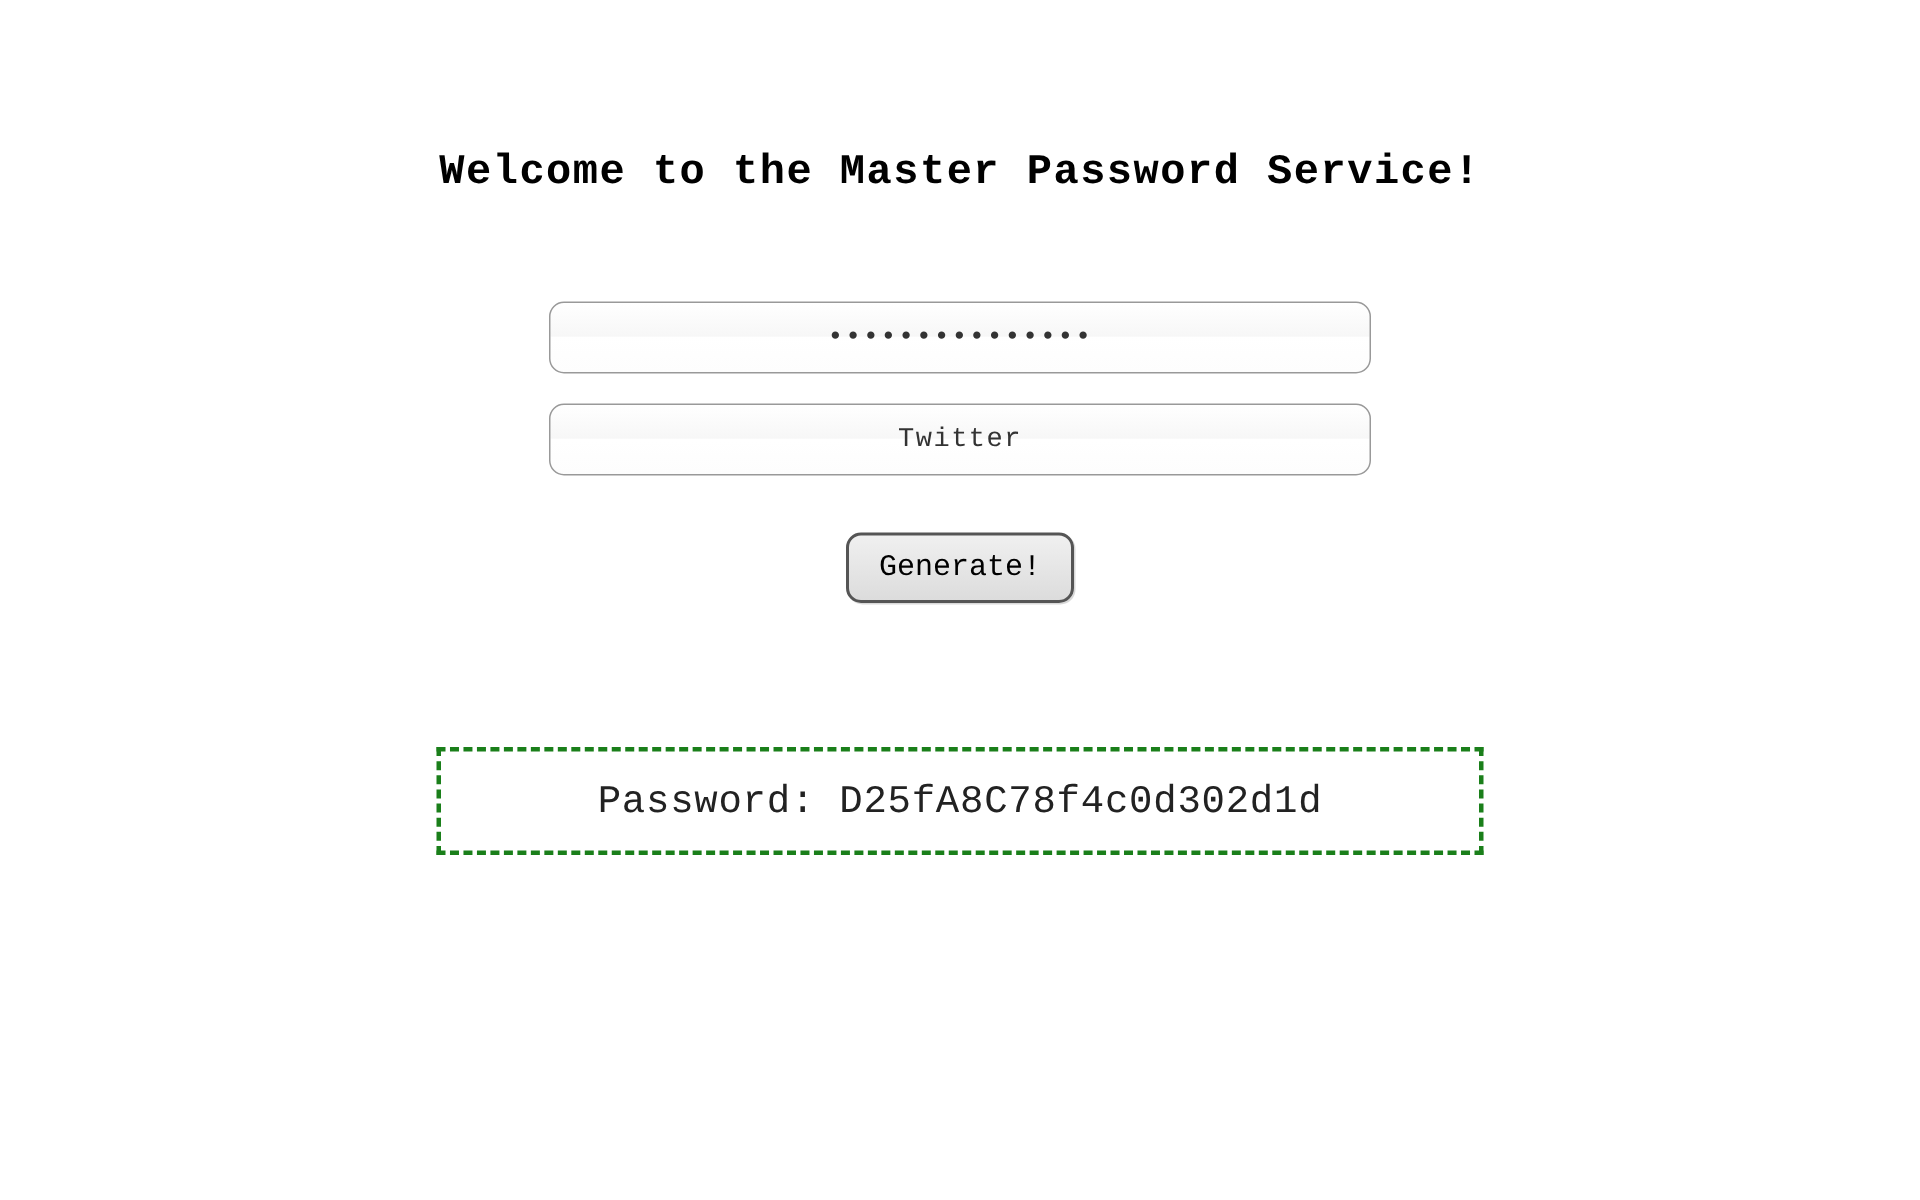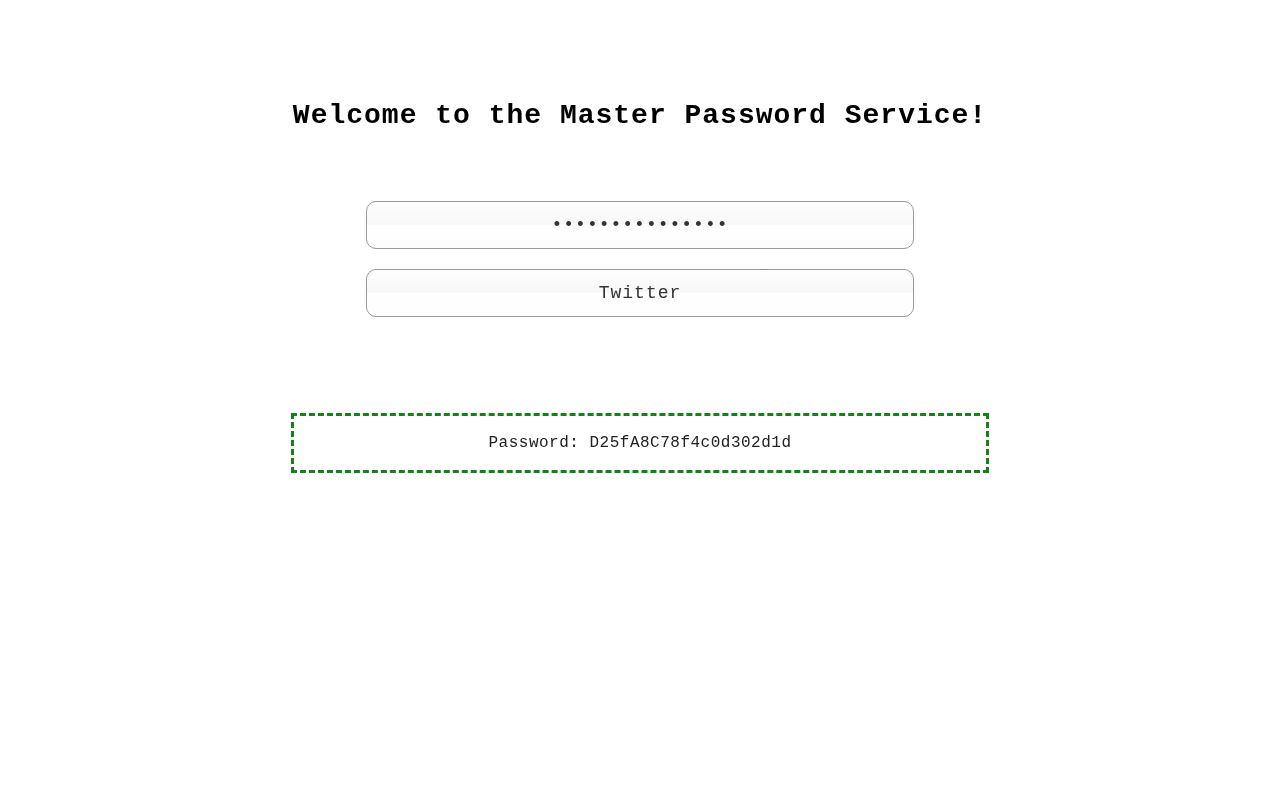--- a/index.html
+++ b/index.html
@@ -59,32 +59,33 @@
       cursor: pointer;
       color: #000;
       box-shadow: 1px 1px 0 rgba(0,0,0,0.15);
     }
     .output-box {
       margin-top: 96px;
       width: 698px;
       border: 3px dashed #1a7f1a;
       padding: 18px 10px;
       text-align: center;
-      font-size: 16px;
+      font-size: 26px;
       color: #222;
       letter-spacing: 0.5px;
     }
   </style>
 </head>
 <body>
 
 <h1 class="title">Welcome to the Master Password Service!</h1>
 
 <div class="form-container">
   <div class="inputs-stack">
     <input type="password" class="text-input" value="..............." style="">
     <input type="text" class="text-input" value="Twitter" style="">
   </div>
+  <button class="generate-btn">Generate!</button>
 </div>
 
 <div class="output-box">
   <span>Password: </span><span>D25fA8C78f4c0d302d1d</span>
 </div>
 
 </body></html>

